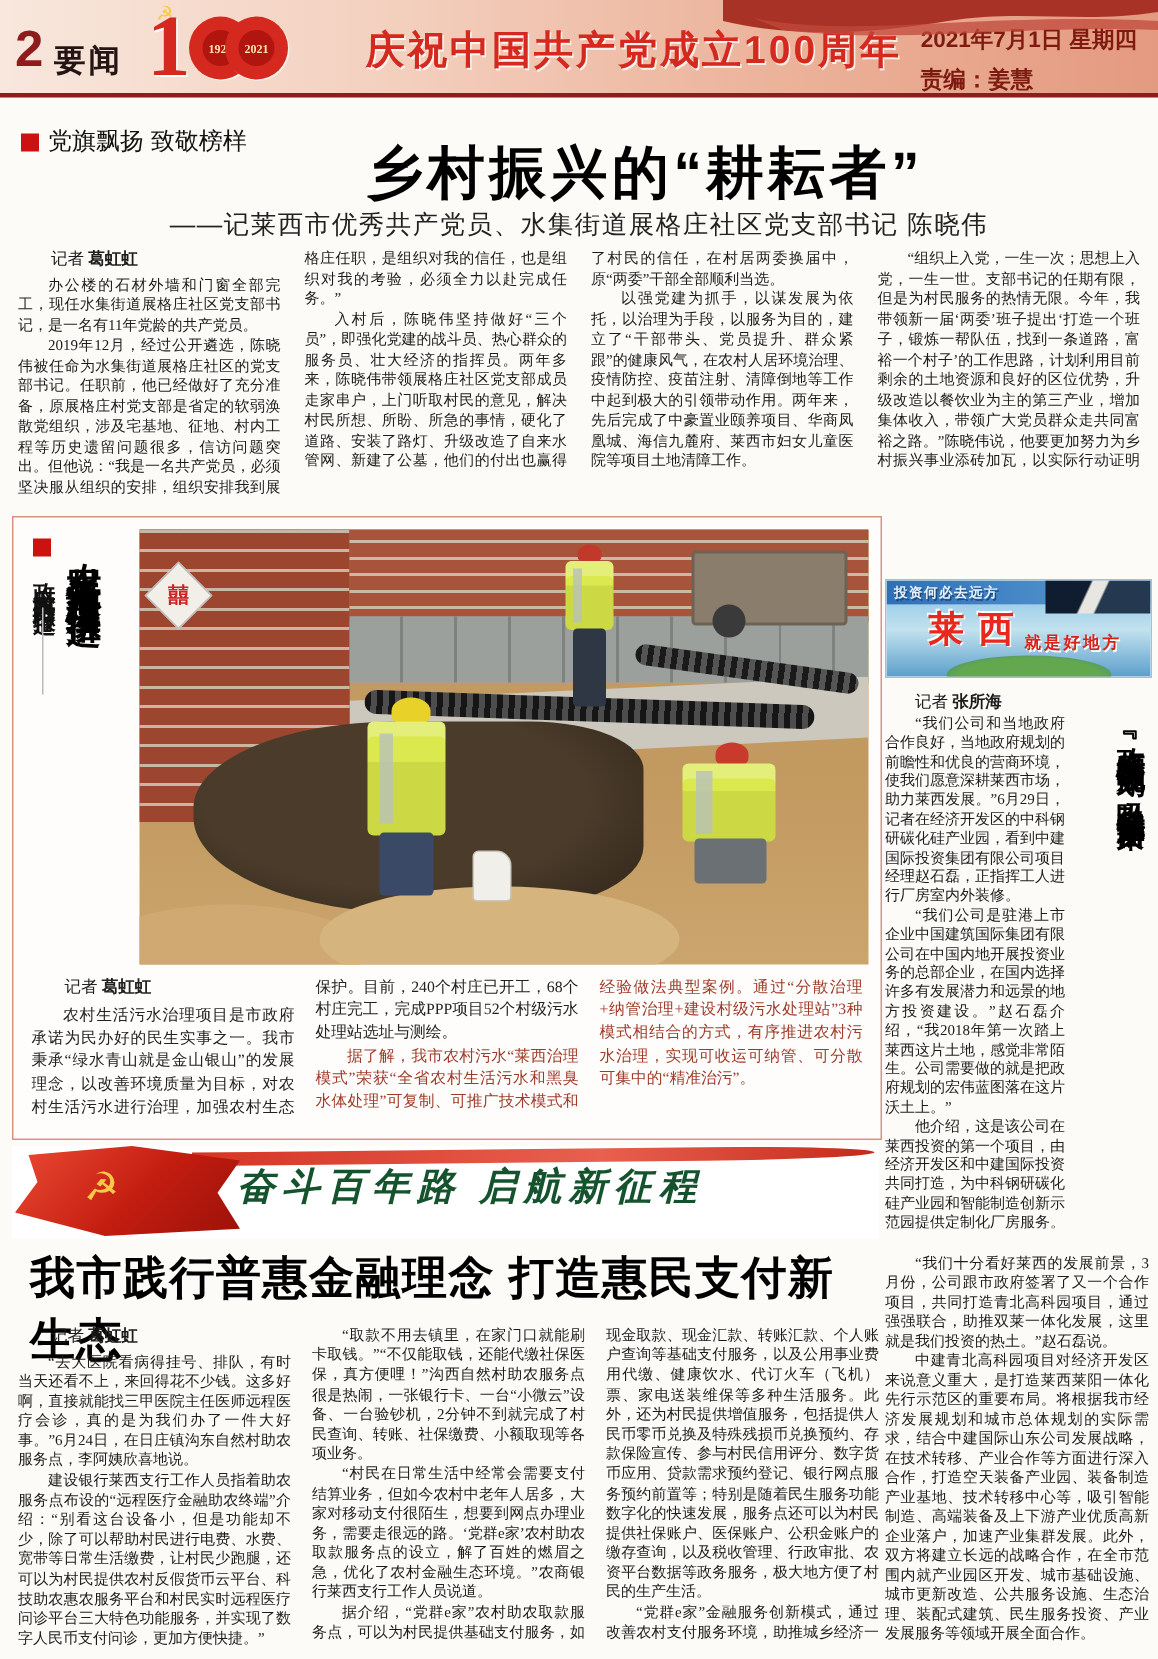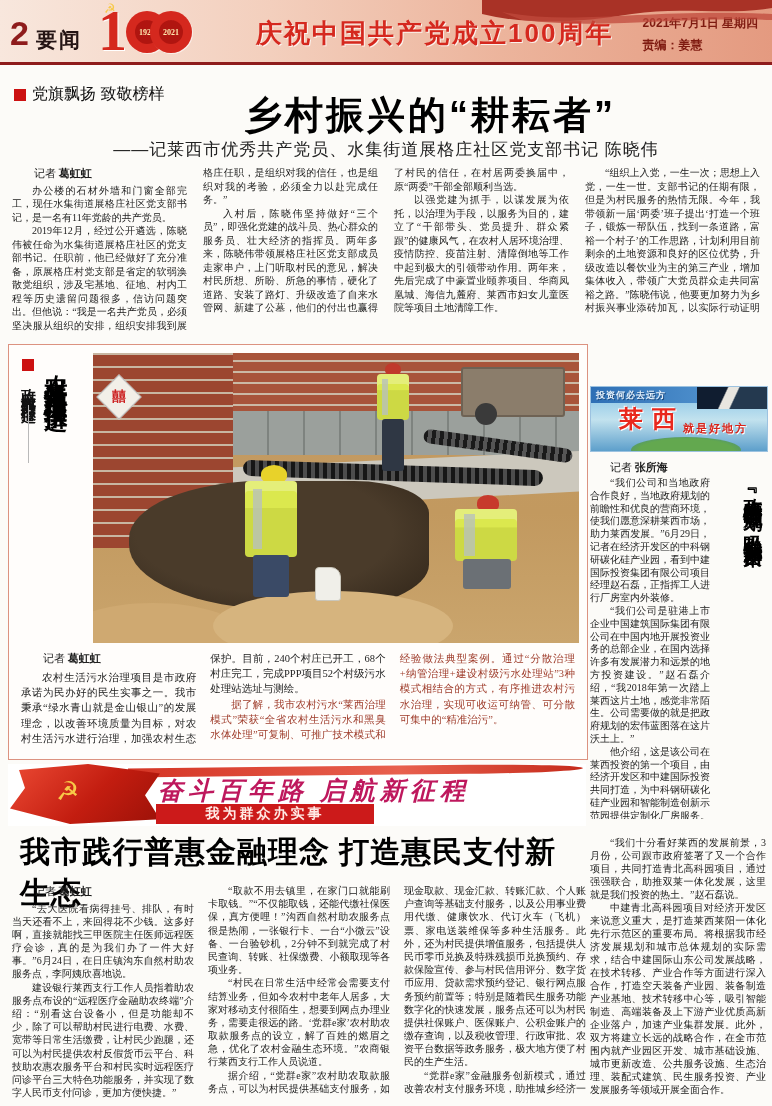--- a/index.html
+++ b/index.html
@@ -19,23 +19,23 @@
   .pagenum{left:10px;top:14px;font-size:34px;font-weight:bold;color:#8e1c1c;font-family:"Liberation Sans","DejaVu Sans",sans-serif;}
   .section-label{left:36px;top:26px;font-size:21px;font-weight:bold;color:#241414;font-family:"Liberation Sans","DejaVu Sans",sans-serif;letter-spacing:2px;}
   .logo100{left:98px;top:3px;width:150px;height:56px;}
   .logo-one{position:absolute;left:0;top:-6px;font-size:58px;font-weight:bold;color:#d5281e;font-family:"Liberation Serif",serif;text-shadow:1px 1px 0 #fff;}
   .logo-zero{position:absolute;top:8px;width:42px;height:42px;border-radius:50%;
     background:radial-gradient(circle at 50% 45%,#f06a55 0 30%,#d5281e 31% 100%);
     box-shadow:1px 1px 0 rgba(255,255,255,.6);display:flex;align-items:center;justify-content:center;}
   .logo-zero span{font-size:8px;font-weight:bold;color:#ffe9b0;background:#b01510;border-radius:50%;width:24px;height:24px;display:flex;align-items:center;justify-content:center;}
   .logo-z1{left:28px;} .logo-z2{left:52px;}
   .logo-emblem{position:absolute;left:6px;top:-2px;color:#f7c948;font-size:13px;}
-  .masthead-title{left:256px;top:16px;font-size:26px;font-weight:bold;color:#d5281e;
+  .masthead-title{left:244px;top:16px;font-size:26px;font-weight:bold;color:#d5281e;
     font-family:"Liberation Sans","DejaVu Sans",sans-serif;letter-spacing:2px;text-shadow:1px 1px 0 rgba(255,255,255,.8);}
-  .masthead-meta{right:14px;top:13px;text-align:left;font-size:12px;font-weight:bold;color:#7e1a10;line-height:1.8;font-family:"Liberation Sans","DejaVu Sans",sans-serif;}
+  .masthead-meta{right:14px;top:13px;text-align:left;font-size:15px;font-weight:bold;color:#7e1a10;line-height:1.8;font-family:"Liberation Sans","DejaVu Sans",sans-serif;}
   .hdr-ribbon{right:0;top:0;}
 
   
   .kicker{left:14px;top:84px;display:flex;align-items:center;gap:6px;
     font-family:"Liberation Sans","DejaVu Sans",sans-serif;font-size:16px;font-weight:normal;color:#111;}
   .red-sq{width:12px;height:12px;background:#cc1111;display:inline-block;}
   .lead-headline{left:0;top:90px;width:772px;text-align:center;font-size:38px;font-weight:bold;color:#000;
     font-family:"Liberation Sans","DejaVu Sans",sans-serif;letter-spacing:3px;padding-left:44px;}
   .lead-subhead{left:0;top:138px;width:772px;text-align:center;font-size:17px;color:#222;
     font-family:"Liberation Sans","DejaVu Sans",sans-serif;letter-spacing:1px;}
@@ -106,21 +106,21 @@
   
   .campaign{left:8px;top:764px;width:578px;height:62px;background:#fff;}
   .flag{position:absolute;left:2px;top:0;width:150px;height:60px;
     background:linear-gradient(135deg,#ec4a34 0%,#c31d10 55%,#9c1108 100%);
     clip-path:polygon(6% 10%,52% 0,100% 16%,90% 52%,100% 92%,40% 100%,0 74%,10% 40%);}
   .flag-emblem{position:absolute;left:48px;top:12px;font-size:26px;color:#f7c948;}
   .ribbon{position:absolute;left:120px;top:2px;width:455px;height:9px;
     background:linear-gradient(90deg,#d43525,#e8604e 60%,#c52a1a);
     border-radius:0 50% 50% 0/0 100% 100% 0;transform:rotate(-.6deg);}
   .slogan{position:absolute;left:150px;top:10px;font-size:25px;font-weight:bold;font-style:italic;
-    color:#be185d;letter-spacing:5px;font-family:Liberation Sans, sans-serif;}
+    color:#14532d;letter-spacing:5px;font-family:Liberation Serif, serif;}
   .sub-slogan{position:absolute;left:148px;top:40px;width:218px;height:20px;background:#cc1a1a;
     color:#ffe9e4;font-size:14px;font-weight:bold;letter-spacing:3px;display:flex;align-items:center;justify-content:center;
     font-family:"Liberation Sans","DejaVu Sans",sans-serif;}
 
   
   .finance-headline{left:20px;top:832px;width:566px;font-size:30px;font-weight:bold;color:#000;
     font-family:"Liberation Sans","DejaVu Sans",sans-serif;letter-spacing:1px;}
   .finance-body{left:12px;top:884px;width:574px;height:220px;
     column-count:3;column-gap:14px;column-fill:auto;overflow:hidden;
     font-size:10px;line-height:1.32;color:#1c1c1c;}
@@ -236,21 +236,20 @@
     <p>农村生活污水治理项目是市政府承诺为民办好的民生实事之一。我市秉承“绿水青山就是金山银山”的发展理念，以改善环境质量为目标，对农村生活污水进行治理，加强农村生态保护。目前，240个村庄已开工，68个村庄完工，完成PPP项目52个村级污水处理站选址与测绘。</p>
     <p class="red-text">据了解，我市农村污水“莱西治理模式”荣获“全省农村生活污水和黑臭水体处理”可复制、可推广技术模式和经验做法典型案例。通过“分散治理+纳管治理+建设村级污水处理站”3种模式相结合的方式，有序推进农村污水治理，实现可收运可纳管、可分散可集中的“精准治污”。</p>
   </div>
 </div>
 
 <div class="abs campaign">
   <div class="ribbon"></div>
   <div class="flag"></div>
   <div class="flag-emblem">☭</div>
   <div class="slogan">奋斗百年路  启航新征程</div>
-  <div class="sub-slogan">我为群众办实事</div>
 </div>
 
 <div class="abs finance-headline">我市践行普惠金融理念 打造惠民支付新生态</div>
 <div class="abs finance-body">
   <div class="byline">
     <span class="bl-label">记者</span>
     <span>葛虹虹</span>
   </div>
   <p>“去大医院看病得挂号、排队，有时当天还看不上，来回得花不少钱。这多好啊，直接就能找三甲医院主任医师远程医疗会诊，真的是为我们办了一件大好事。”6月24日，在日庄镇沟东自然村助农服务点，李阿姨欣喜地说。</p>
   <p>建设银行莱西支行工作人员指着助农服务点布设的“远程医疗金融助农终端”介绍：“别看这台设备小，但是功能却不少，除了可以帮助村民进行电费、水费、宽带等日常生活缴费，让村民少跑腿，还可以为村民提供农村反假货币云平台、科技助农惠农服务平台和村民实时远程医疗问诊平台三大特色功能服务，并实现了数字人民币支付问诊，更加方便快捷。”</p>

